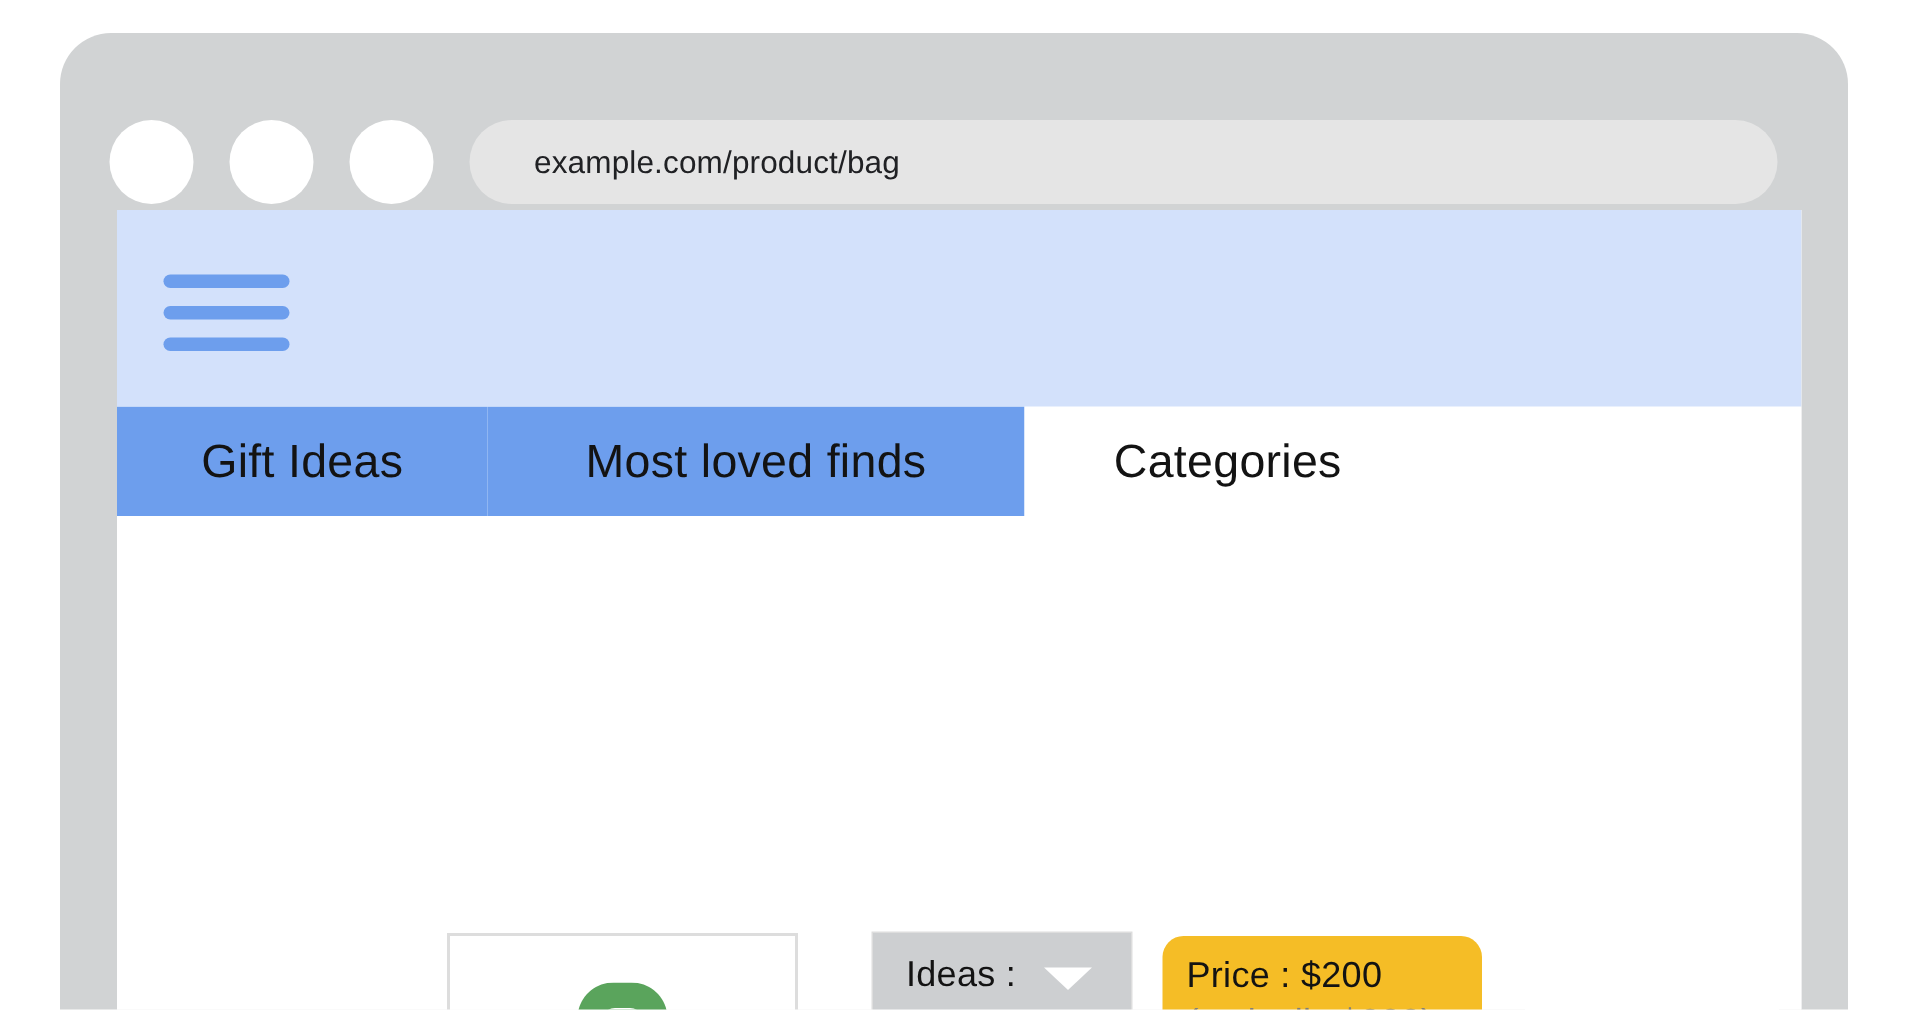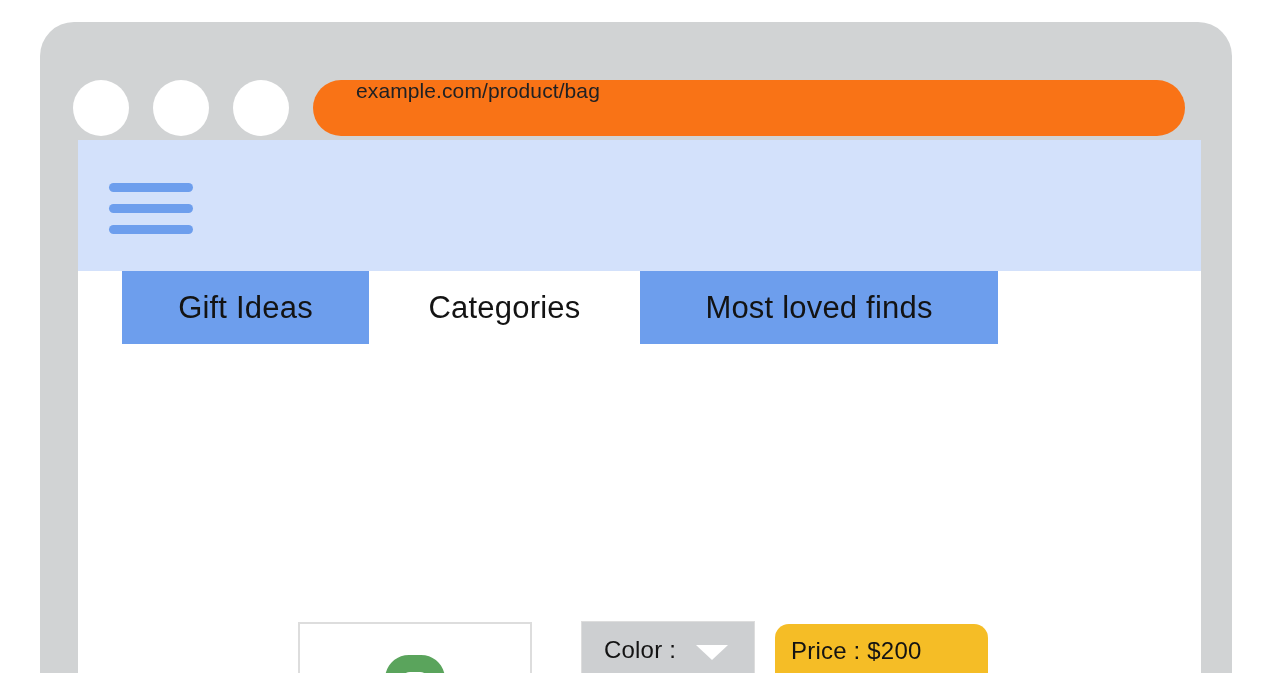--- a/index.html
+++ b/index.html
@@ -47,24 +47,24 @@
   #dot-1 { left: 33px; }
   #dot-2 { left: 113px; }
   #dot-3 { left: 193px; }
 
   #urlbar {
     position: absolute;
     left: 273px;
     top: 58px;
     width: 872px;
     height: 56px;
-    background: #f97316;
+    background: #e5e5e5;
     border-radius: 28px;
     display: flex;
-    align-items: flex-start;
+    align-items: center;
     box-sizing: border-box;
     padding-left: 43px;
   }
   #url-text {
     font-size: 21px;
     color: #202124;
     letter-spacing: .1px;
     line-height: 1;
   }
 
@@ -104,21 +104,20 @@
   #hamburger-button .bar:nth-child(1) { top: 0; }
   #hamburger-button .bar:nth-child(2) { top: 21px; }
   #hamburger-button .bar:nth-child(3) { top: 42px; }
 
   
   #nav-tabs {
     display: flex;
     width: 100%;
     height: 73px;
     background: #ffffff;
-    padding-left: 44px;
   }
   .nav-tab {
     display: flex;
     align-items: center;
     justify-content: center;
     font-size: 31px;
     color: #131313;
     letter-spacing: .2px;
     box-sizing: border-box;
     background: #6d9eed;
@@ -245,25 +244,25 @@
         <span class="bar"></span>
         <span class="bar"></span>
         <span class="bar"></span>
       </div>
     </div>
 
     <div id="nav-tabs">
       <div class="nav-tab" id="tab-gift-ideas">
         <span>Gift Ideas</span>
       </div>
+      <div class="nav-tab" id="tab-most-loved">
+        <span>Most loved finds</span>
+      </div>
       <div class="nav-tab is-active" id="tab-categories">
         <span>Categories</span>
-      </div>
-      <div class="nav-tab" id="tab-most-loved">
-        <span>Most loved finds</span>
       </div>
     </div>
 
     <div id="product-area">
 
       <div id="product-image-card">
         <svg width="148" height="132" viewBox="0 0 148 132">
           <g fill="#5aa45c">
 
             <rect x="0" y="27" width="34" height="32" rx="16"></rect>
@@ -287,21 +286,21 @@
             <circle cx="53" cy="97" r="9"></circle>
             <circle cx="95" cy="97" r="9"></circle>
             <rect x="53" y="92" width="42" height="10"></rect>
             <rect x="57" y="94" width="34" height="6" fill="#ffffff"></rect>
           </g>
         </svg>
       </div>
 
       <div id="color-dropdown">
         <div id="color-dropdown-header">
-          <span id="color-dropdown-header-label">Color :</span>
+          <span id="color-dropdown-header-label">Ideas :</span>
           <span id="chevron-down-icon"></span>
         </div>
 
       </div>
 
       <div id="price-badge">
         <div id="price-main">Price : $200</div>
         <div id="price-sub">(typically $300)</div>
       </div>
 

